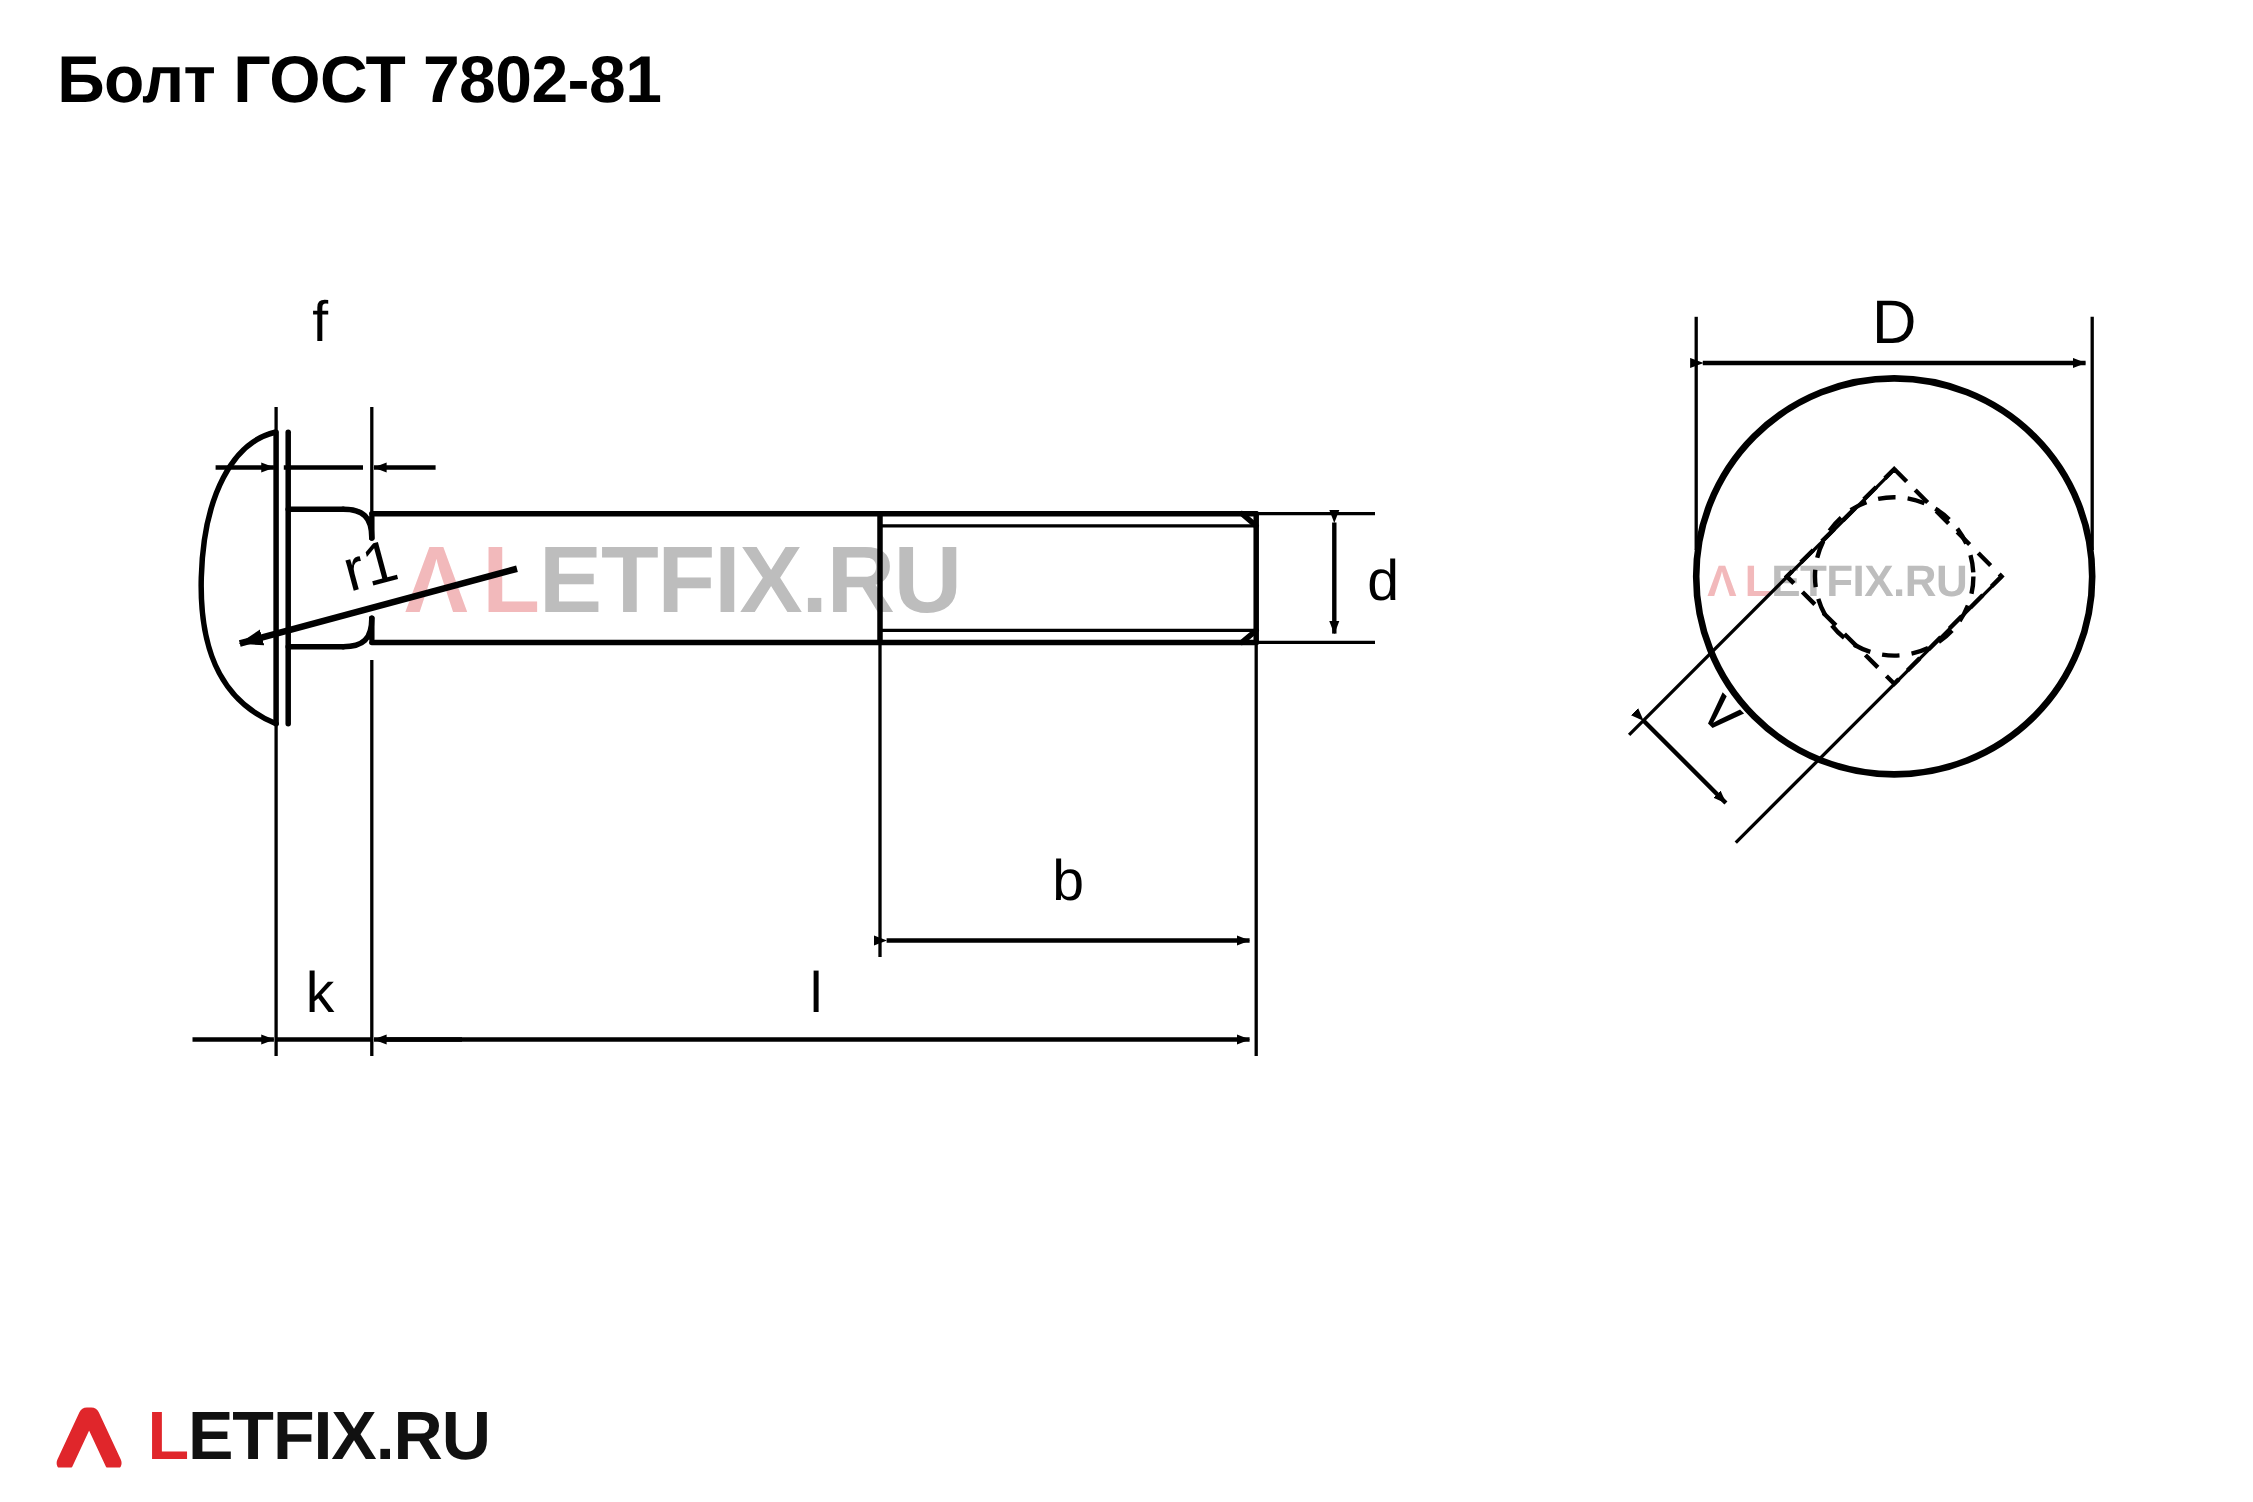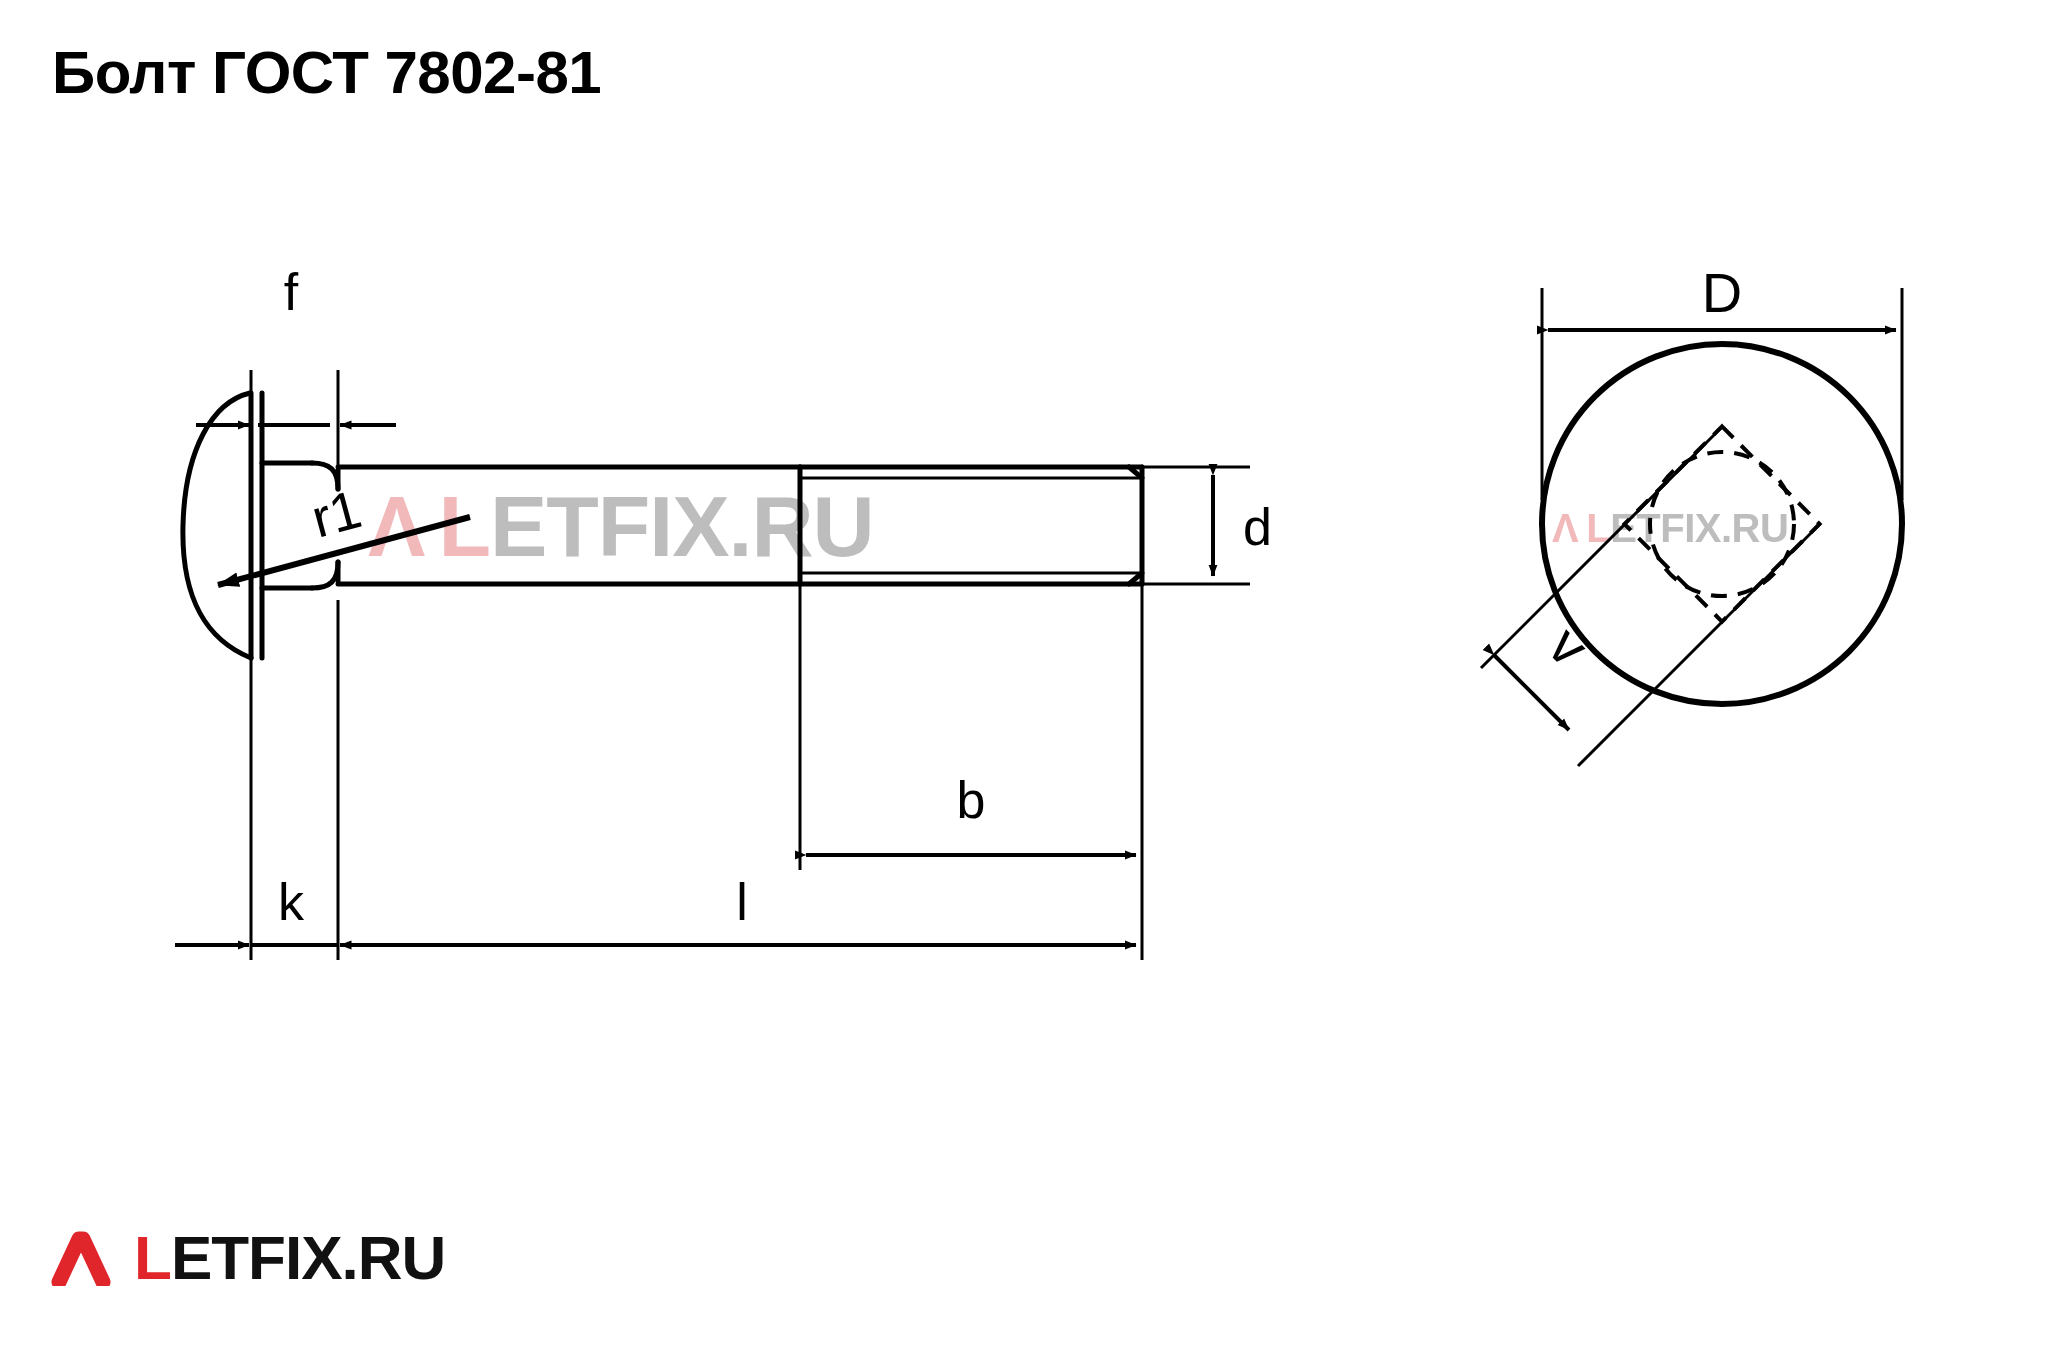--- a/index.html
+++ b/index.html
@@ -28,21 +28,21 @@
   #drawing-svg {
     position: absolute;
     left: 0;
     top: 0;
     width: 2048px;
     height: 1365px;
   }
   #brand-logo {
     position: absolute;
     left: 50px;
-    top: 1220px;
+    top: 1268px;
     display: flex;
     align-items: center;
     gap: 22px;
     height: 76px;
   }
   #brand-logo .mark {
     width: 62px;
     height: 56px;
   }
   #brand-logo .wordmark {

